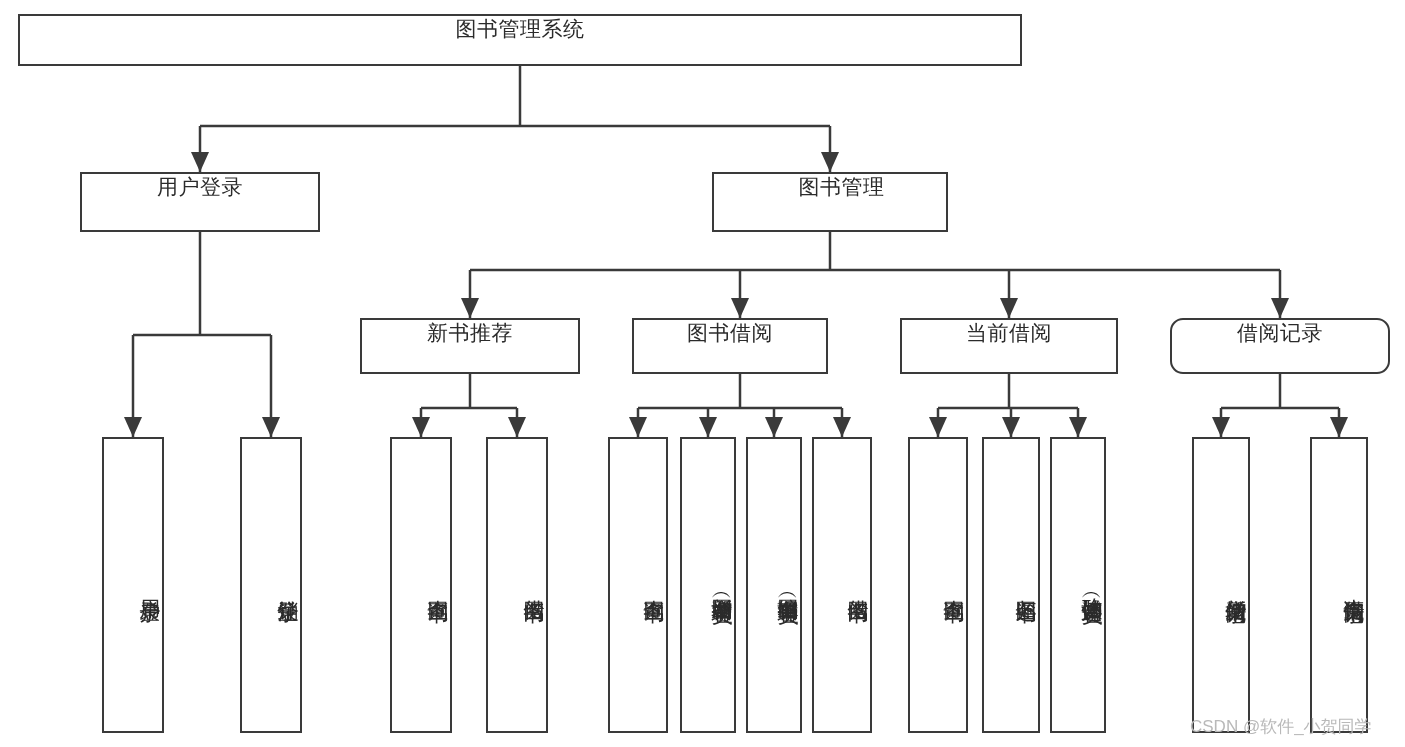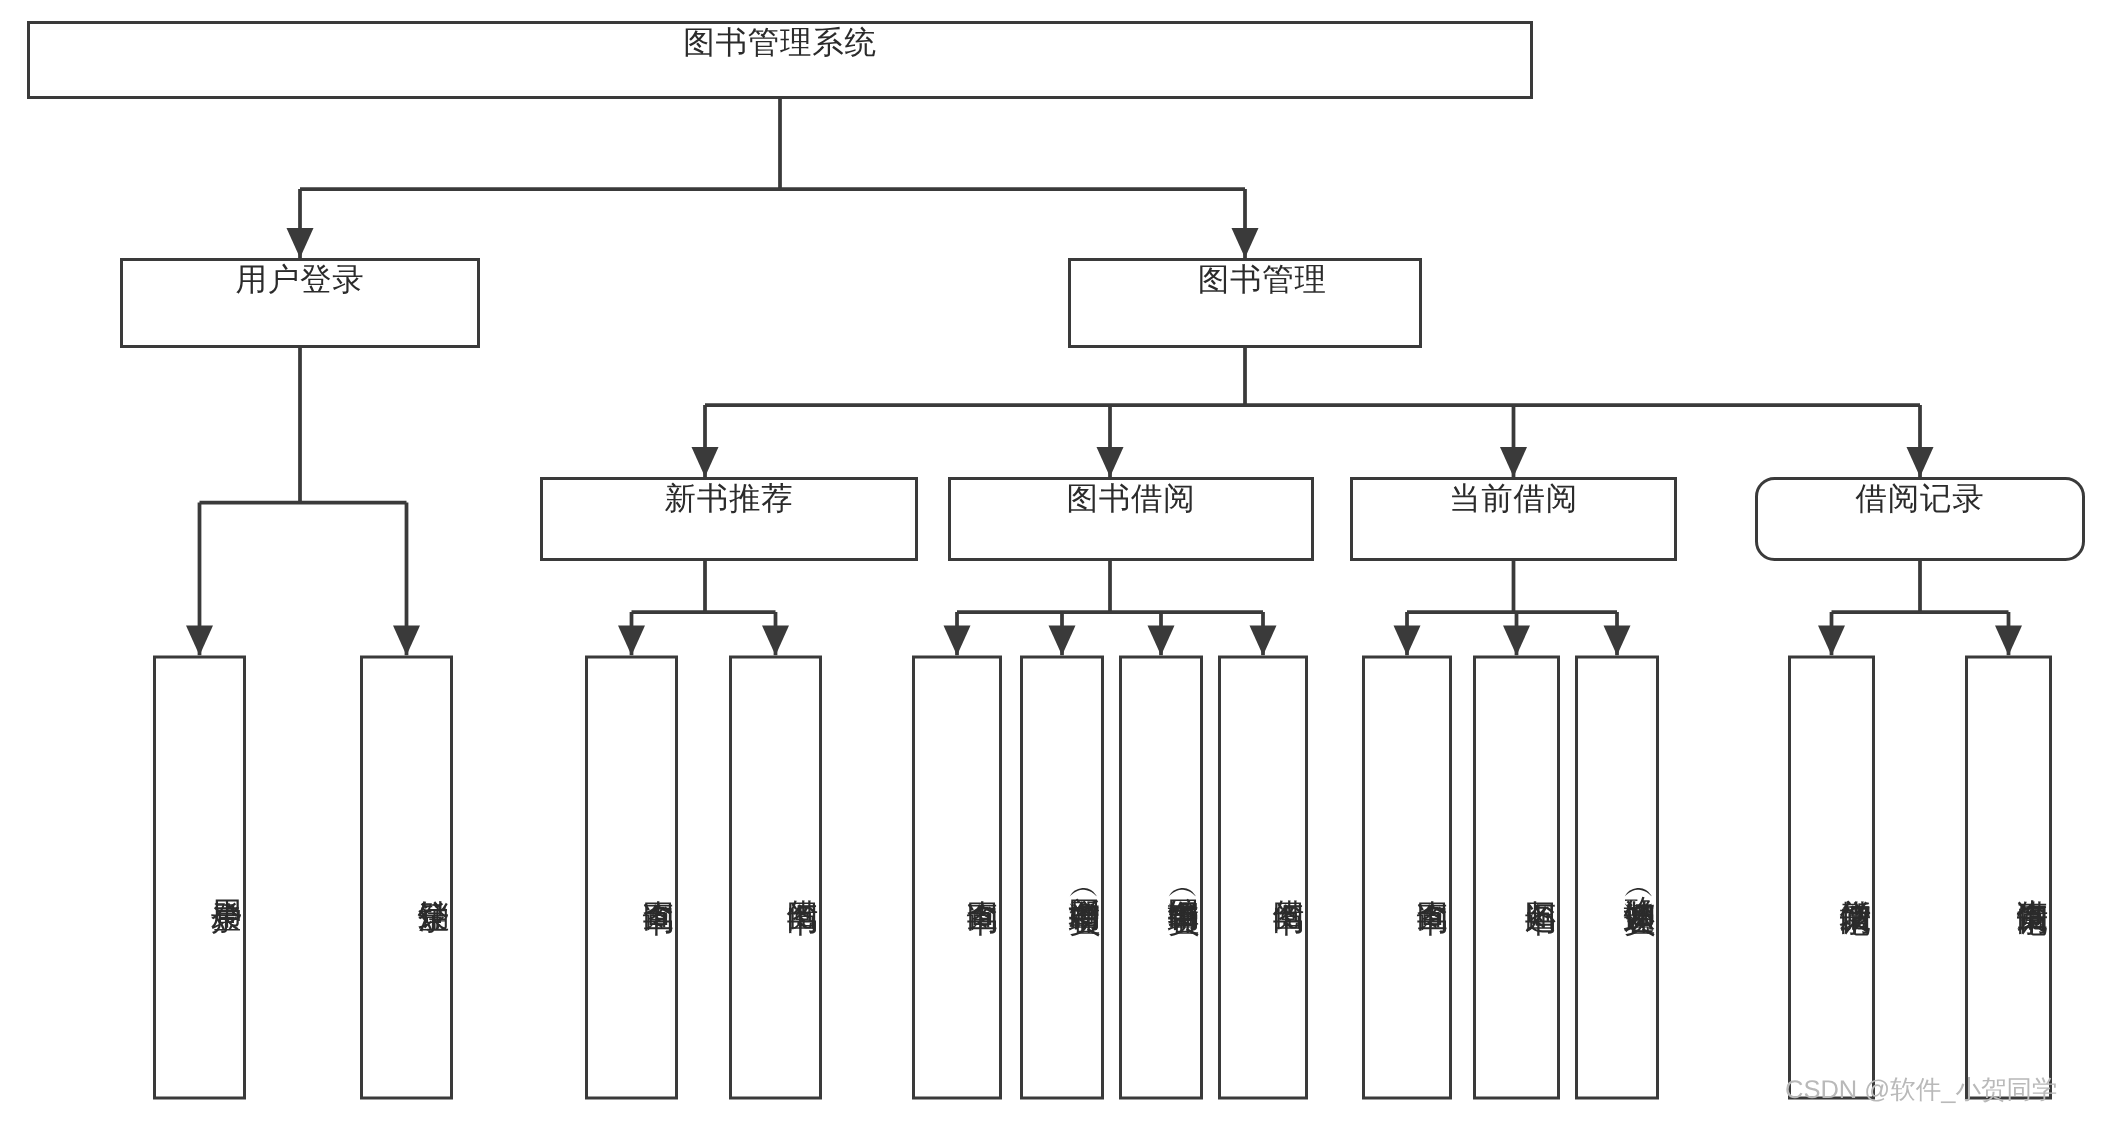--- a/index.html
+++ b/index.html
@@ -124,24 +124,24 @@
   <div id="nodes-layer">
       <div class="node horiz" style="left: 18px; top: 14px; width: 1004px; height: 52px;">
         <span>图书管理系统</span>
       </div>
       <div class="node horiz" style="left: 80px; top: 172px; width: 240px; height: 60px;">
         <span>用户登录</span>
       </div>
       <div class="node horiz" style="left: 712px; top: 172px; width: 236px; height: 60px; padding-left: 23px;">
         <span>图书管理</span>
       </div>
-      <div class="node horiz" style="left: 360px; top: 318px; width: 252px; height: 56px;">
+      <div class="node horiz" style="left: 360px; top: 318px; width: 220px; height: 56px;">
         <span>新书推荐</span>
       </div>
-      <div class="node horiz" style="left: 632px; top: 318px; width: 244px; height: 56px;">
+      <div class="node horiz" style="left: 632px; top: 318px; width: 196px; height: 56px;">
         <span>图书借阅</span>
       </div>
       <div class="node horiz" style="left: 900px; top: 318px; width: 218px; height: 56px;">
         <span>当前借阅</span>
       </div>
       <div class="node horiz" style="left: 1170px; top: 318px; width: 220px; height: 56px; border-radius: 13px;">
         <span>借阅记录</span>
       </div>
       <div class="node vert" style="left: 102px; top: 437px; width: 62px; height: 296px;">
         <span class="vtext">用户登录</span>

